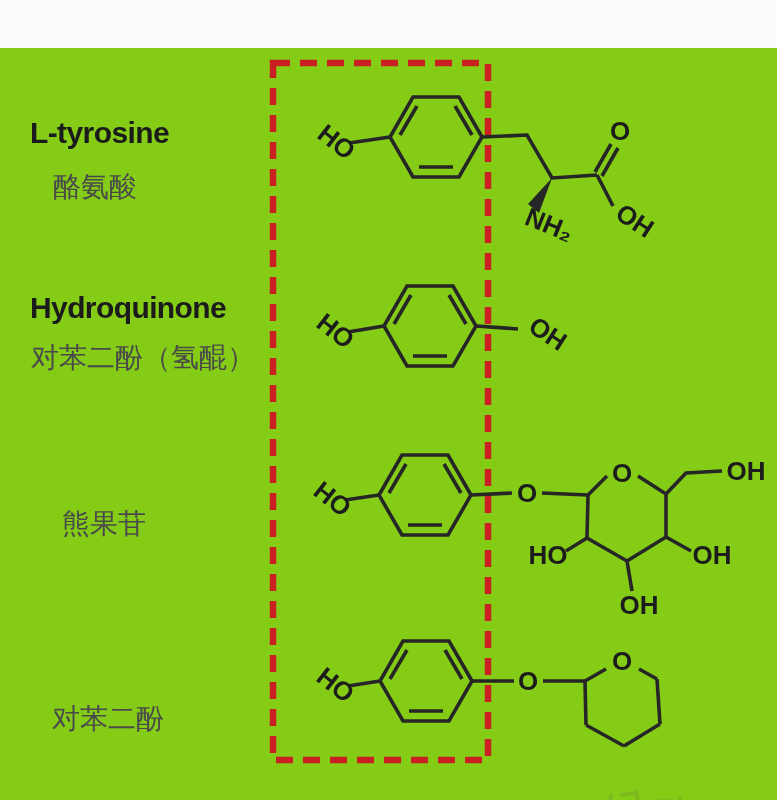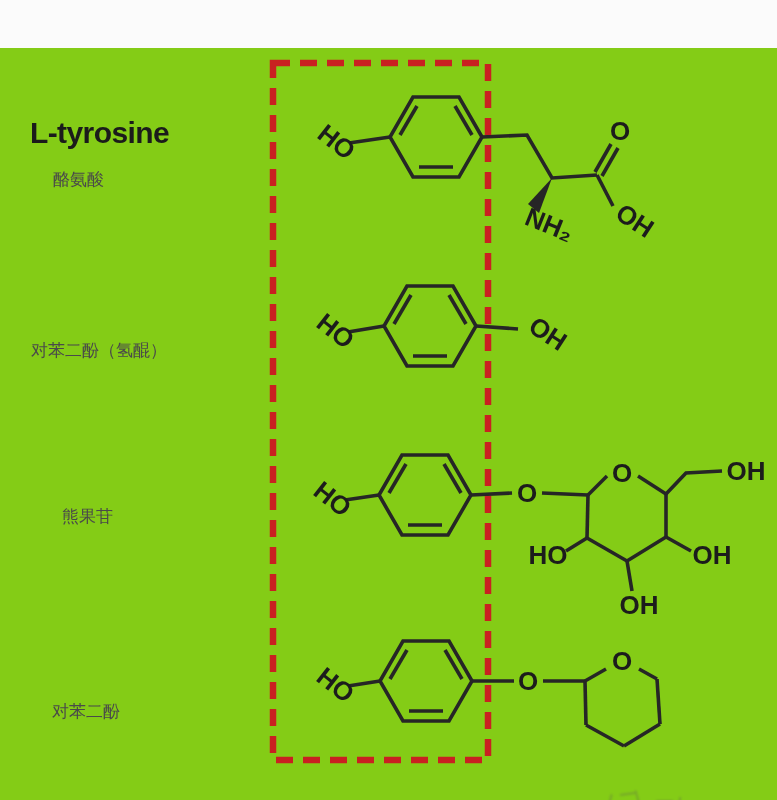--- a/index.html
+++ b/index.html
@@ -9,21 +9,21 @@
     font-family:"Liberation Sans",sans-serif;
   }
   .page{position:relative;width:777px;height:800px;background:#84cc16;margin-top:48px;}
 
   
   .en-label{
     position:absolute;font-weight:700;font-size:30px;color:#1b1b1b;
     letter-spacing:-0.6px;white-space:nowrap;
   }
   .zh-label{
-    position:absolute;font-size:17px;color:#4a4a4a;white-space:nowrap;
+    position:absolute;font-size:28px;color:#4a4a4a;white-space:nowrap;
   }
   .pos-en-0{left:30px;top:68px;}
   .pos-zh-0{left:53px;top:120px;}
   .pos-en-1{left:30px;top:243px;}
   .pos-zh-1{left:31px;top:291px;}
   .pos-en-2{left:30px;top:414px;}
   .pos-zh-2{left:62px;top:457px;}
   .pos-en-3{left:28px;top:607px;}
   .pos-zh-3{left:52px;top:652px;}
 
@@ -64,20 +64,21 @@
     letter-spacing:-0.2px;white-space:nowrap;
   }
 </style>
 </head>
 <body>
 
 <div class="page">
 
   <div class="en-label pos-en-0">L-tyrosine</div>
   <div class="zh-label pos-zh-0">酪氨酸</div>
+  <div class="en-label pos-en-1">Hydroquinone</div>
   <div class="zh-label pos-zh-1">对苯二酚（氢醌）</div>
   <div class="zh-label pos-zh-2">熊果苷</div>
   <div class="zh-label pos-zh-3">对苯二酚</div>
 
   <svg class="structures" width="777" height="800" viewBox="0 0 777 800">
 
     <g>
       <polygon class="bond" points="482,89 459,49 413,49 390,89 413,129 459,129"></polygon>
       <line class="bond" x1="400" y1="87" x2="417" y2="58"></line>
       <line class="bond" x1="455" y1="58" x2="472" y2="87"></line>

